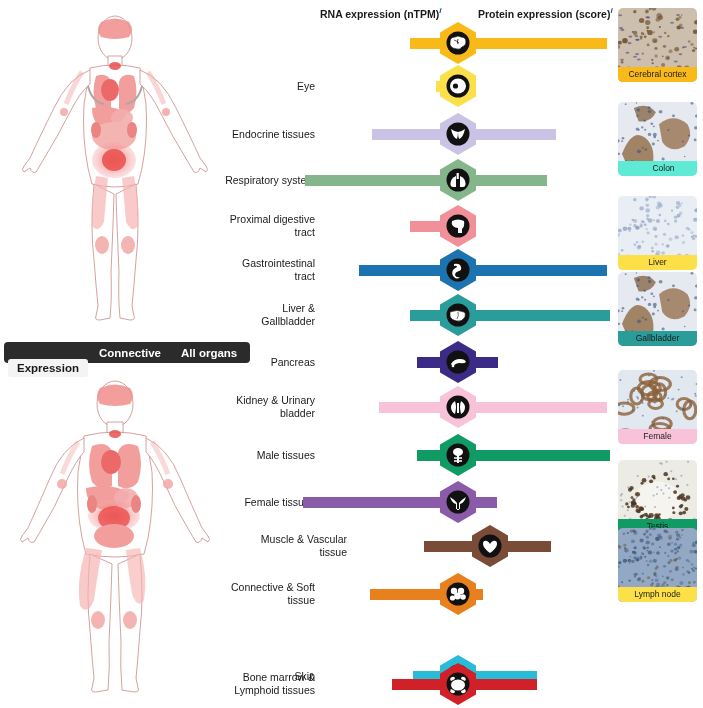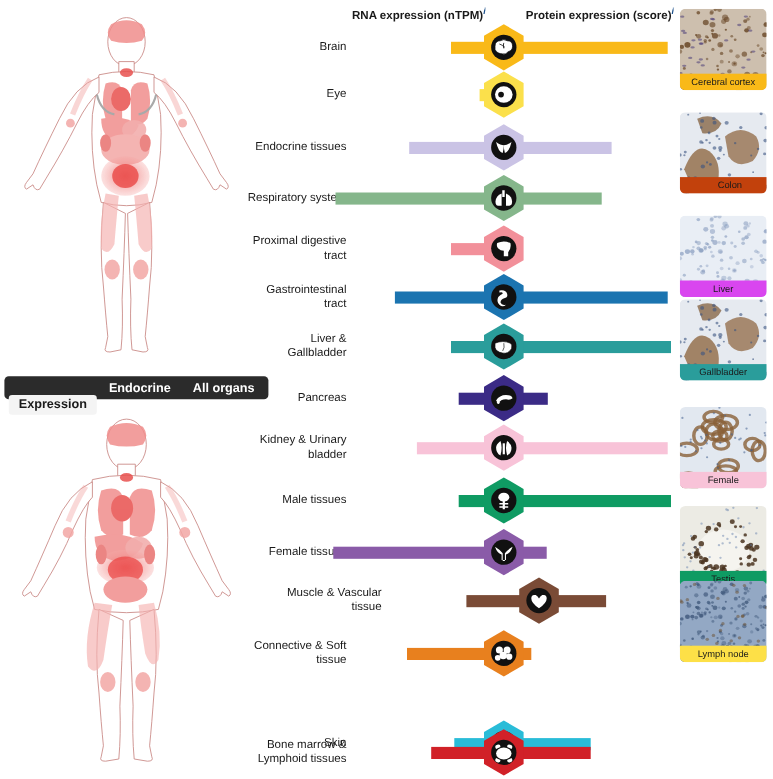--- a/index.html
+++ b/index.html
@@ -223,34 +223,33 @@
         <ellipse cx="80" cy="248" rx="7" ry="9" fill="#f3a7a5"></ellipse>
         <ellipse cx="112" cy="248" rx="7" ry="9" fill="#f3a7a5"></ellipse>
         <path d="M60 70 Q52 82 44 102" stroke="#f3a7a5" stroke-width="5" fill="none" opacity=".5"></path>
         <path d="M134 70 Q142 82 150 102" stroke="#f3a7a5" stroke-width="5" fill="none" opacity=".5"></path>
       </g>
     </svg>
   </div>
 
   <div id="tabbar">
       <div class="tab active">Expression</div>
-      <div class="tab">Endocrine</div>
+      <div class="tab">Connective</div>
       <div class="tab">All organs</div>
     </div>
 
   <div class="col-header" id="hdr-rna">
     <span>RNA expression (nTPM)</span><span class="sup">i</span>
   </div>
   <div class="col-header" id="hdr-protein">
     <span>Protein expression (score)</span><span class="sup">i</span>
   </div>
 
   <div id="rows">
       <div class="row" style="top: 21px;">
-        <div class="row-label">Brain</div>
         <div class="bar bar-rna" style="background: rgb(249, 185, 24); left: 410px; width: 31px;"></div>
         <div class="bar bar-protein" style="background: rgb(249, 185, 24); left: 475px; width: 132px;"></div>
         <div class="hex">
           <svg width="40" height="44" viewBox="0 0 40 44" xmlns="http://www.w3.org/2000/svg">
             <polygon points="20,1 38,11.5 38,32.5 20,43 2,32.5 2,11.5" fill="#f9b918"></polygon>
             <circle cx="20" cy="22" r="11.5" fill="#111111"></circle>
             <g transform="translate(6,10)">
               <path d="M6 11 Q6 6 11 6 Q14 4 17 6 Q22 6 22 11 Q22 15 18 16 Q16 19 13 18 Q8 18 6 14 Z M10 9 q3 1 5 3 M14 8 q-1 3 0 5" fill="#fff" stroke="#111" stroke-width=".7"></path>
             </g>
           </svg>
@@ -624,21 +623,21 @@
             <circle cx="42.8" cy="29.3" r="1.7" fill="#3b5480" opacity=".6"></circle>
             <circle cx="24.4" cy="36.6" r="2.1" fill="#3b5480" opacity=".6"></circle>
             <circle cx="93.6" cy="1.8" r="1.8" fill="#3b5480" opacity=".6"></circle>
             <circle cx="82.2" cy="53.3" r="1.2" fill="#3b5480" opacity=".6"></circle>
             <circle cx="40.0" cy="12.9" r="2.3" fill="#3b5480" opacity=".6"></circle>
             <circle cx="39.2" cy="7.6" r="2.0" fill="#3b5480" opacity=".6"></circle>
             <circle cx="33.7" cy="25.4" r="1.6" fill="#3b5480" opacity=".6"></circle>
             <circle cx="31.4" cy="61.7" r="1.3" fill="#3b5480" opacity=".6"></circle>
           </svg>
         </div>
-        <div class="cap" style="background: #c2410c; padding-left: 12px;">Colon</div>
+        <div class="cap" style="background: #5eead4; padding-left: 12px;">Colon</div>
       </div>
       <div class="thumb" style="top: 196px;">
         <div class="img">
           <svg viewBox="0 0 100 100" preserveAspectRatio="none" xmlns="http://www.w3.org/2000/svg">
             <rect width="100" height="100" fill="#e9eef5"></rect>
             <circle cx="0.0" cy="52.5" r="2.6" fill="#7d93b8" opacity="0.39"></circle>
             <circle cx="37.6" cy="19.6" r="3.0" fill="#7d93b8" opacity="0.48"></circle>
             <circle cx="53.0" cy="25.7" r="1.6" fill="#7d93b8" opacity="0.59"></circle>
             <circle cx="90.1" cy="45.2" r="1.8" fill="#7d93b8" opacity="0.39"></circle>
             <circle cx="18.8" cy="32.3" r="1.6" fill="#7d93b8" opacity="0.58"></circle>
@@ -727,21 +726,21 @@
             <circle cx="50.6" cy="33.8" r="2.6" fill="#7d93b8" opacity="0.57"></circle>
             <circle cx="87.7" cy="43.7" r="2.1" fill="#7d93b8" opacity="0.41"></circle>
             <circle cx="14.4" cy="44.0" r="2.6" fill="#7d93b8" opacity="0.64"></circle>
             <circle cx="82.8" cy="62.8" r="2.2" fill="#7d93b8" opacity="0.30"></circle>
             <circle cx="93.8" cy="55.0" r="1.7" fill="#7d93b8" opacity="0.56"></circle>
             <circle cx="36.3" cy="44.7" r="1.6" fill="#7d93b8" opacity="0.35"></circle>
             <circle cx="31.8" cy="92.8" r="2.6" fill="#7d93b8" opacity="0.54"></circle>
             <circle cx="72.9" cy="33.9" r="2.1" fill="#7d93b8" opacity="0.50"></circle>
           </svg>
         </div>
-        <div class="cap" style="background: #d946ef;">Liver</div>
+        <div class="cap" style="background: #fde047;">Liver</div>
       </div>
       <div class="thumb" style="top: 272px;">
         <div class="img">
           <svg viewBox="0 0 100 100" preserveAspectRatio="none" xmlns="http://www.w3.org/2000/svg">
             <rect width="100" height="100" fill="#e6eaf0"></rect>
             <path d="M5 70 Q18 35 34 48 Q48 60 44 85 Q30 98 14 92 Z" fill="#8a6038" opacity=".75"></path>
             <path d="M52 30 Q70 14 88 30 Q96 46 84 60 Q66 70 56 54 Z" fill="#8a6038" opacity=".7"></path>
             <path d="M20 8 Q38 0 48 14 Q42 28 26 26 Z" fill="#7a5530" opacity=".7"></path>
             <circle cx="0.0" cy="52.5" r="2.2" fill="#3b5480" opacity=".6"></circle>
             <circle cx="26.3" cy="37.6" r="1.3" fill="#3b5480" opacity=".6"></circle>

